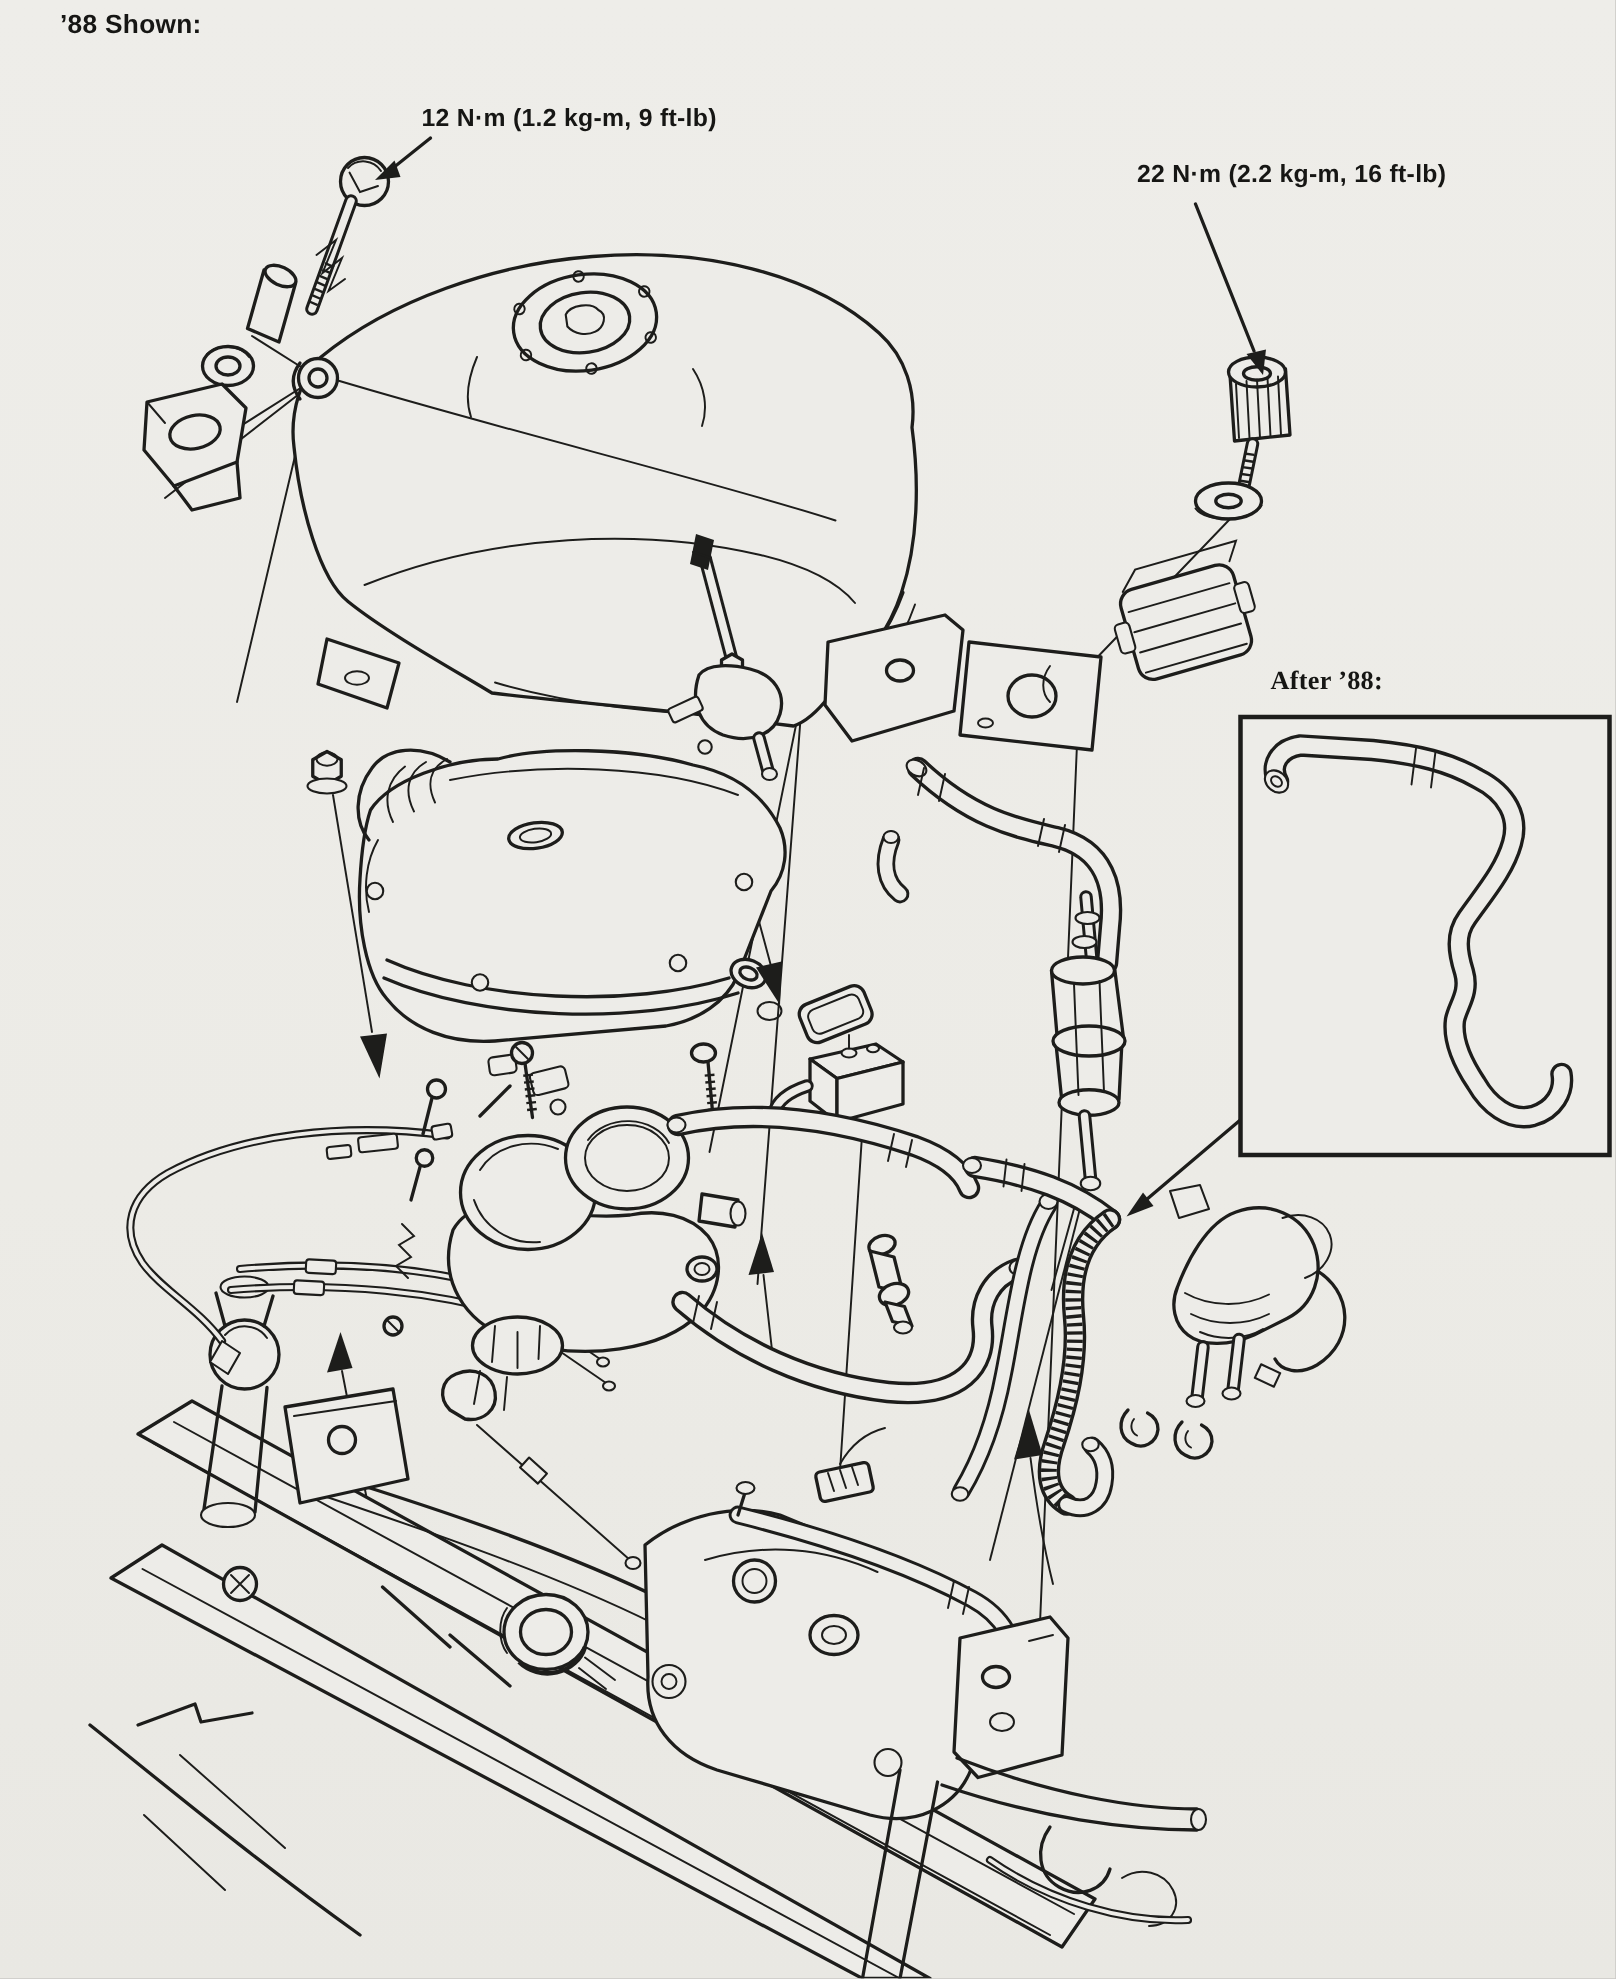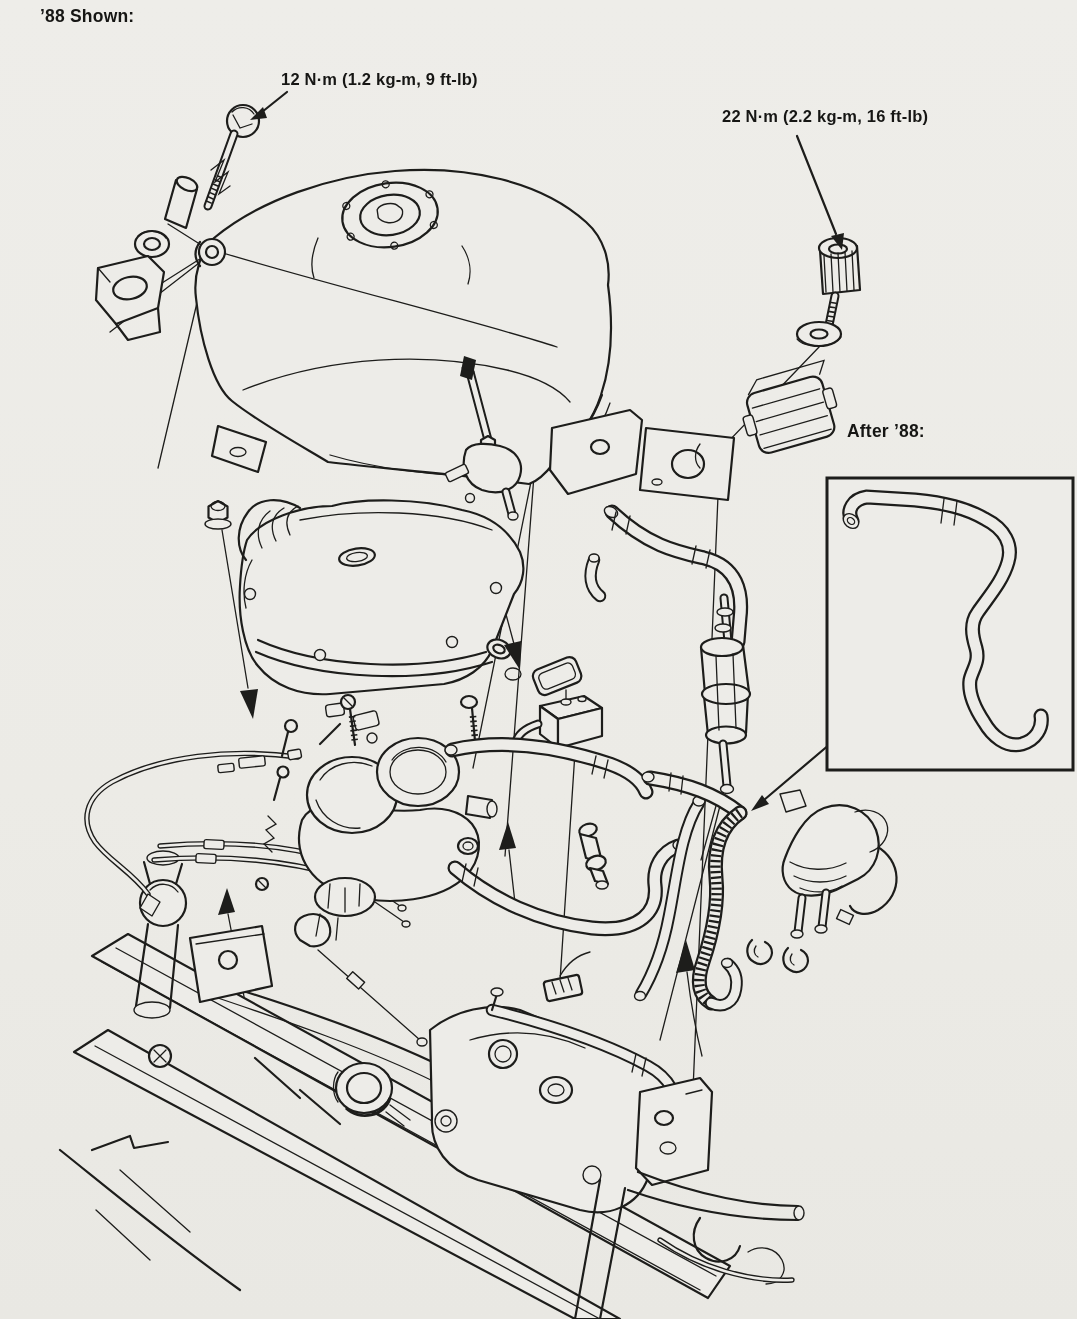--- a/index.html
+++ b/index.html
@@ -2,22 +2,22 @@
 <html><head>
 <meta charset="utf-8">
 <style>
   html,body{margin:0;padding:0;background:#c9c8c4;}
   .page{position:relative;width:1077px;height:1319px;background:linear-gradient(180deg,#eeede9 0%,#ecebe6 60%,#e9e8e3 100%);overflow:hidden;font-family:"Liberation Sans",sans-serif;}
   .cap,.lbl{position:absolute;color:#161614;white-space:nowrap;letter-spacing:.2px;}
   .cap{font-size:17.5px;font-weight:700;margin-left:20px;}
   .lbl{font-size:16.5px;font-weight:700;text-align:center;}
   .cap.top{left:20px;top:6px;}
   .lbl.t1{left:281px;top:70px;}
-  .lbl.t2{left:722px;top:107px;}
-  .cap.after{left:827px;top:421px;}
+  .lbl.t2{left:758px;top:107px;}
+  .cap.after{left:827px;top:443px;font-family:Liberation Serif, serif;}
   svg.diagram{position:absolute;left:0;top:0;}
   .k{stroke:#1d1d1b;fill:none;stroke-width:2.2;stroke-linecap:round;stroke-linejoin:round}
   .k1{stroke:#1d1d1b;fill:none;stroke-width:1.3;stroke-linecap:round}
   .k3{stroke:#1d1d1b;fill:none;stroke-width:3;stroke-linejoin:round}
   .f{fill:#edece8;stroke:#1d1d1b;stroke-width:2.2;stroke-linejoin:round}
   .f1{fill:#edece8;stroke:#1d1d1b;stroke-width:1.4;stroke-linejoin:round}
   .sd{fill:#1d1d1b;stroke:none}
   .o15{fill:none;stroke:#1d1d1b;stroke-width:15;stroke-linecap:round}
   .i15{fill:none;stroke:#edece8;stroke-width:10.5;stroke-linecap:round}
   .o13{fill:none;stroke:#1d1d1b;stroke-width:12.5;stroke-linecap:round}

